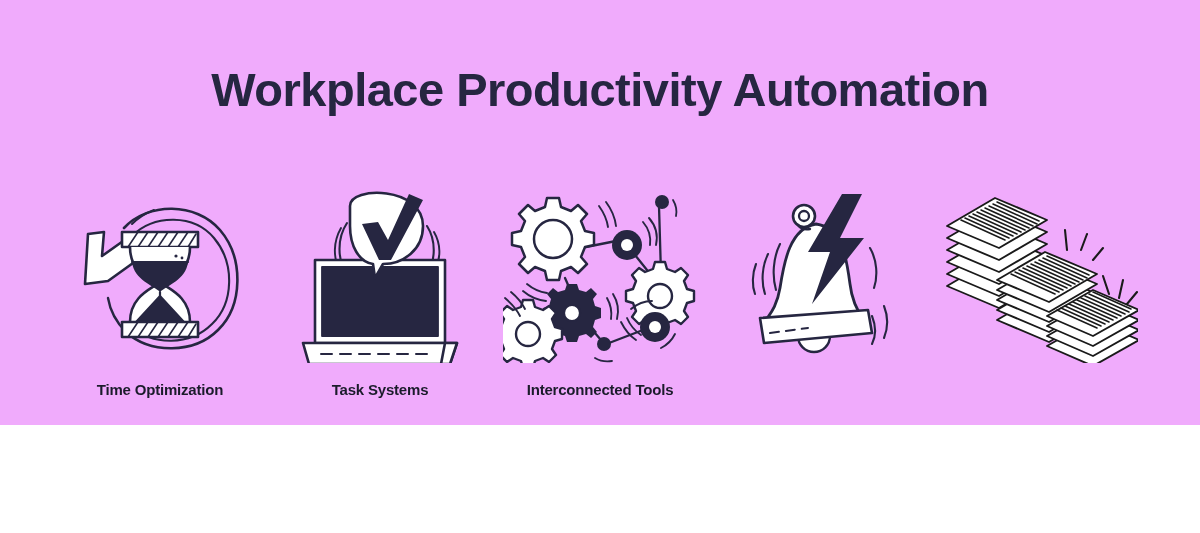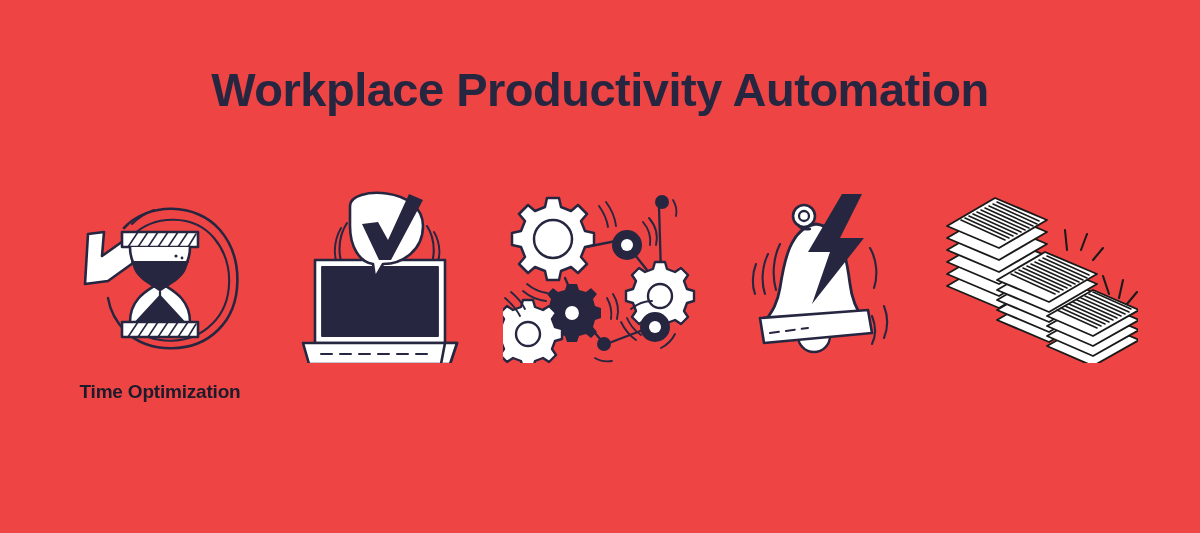--- a/index.html
+++ b/index.html
@@ -9,22 +9,22 @@
   }
   body {
     width: 1200px;
     height: 533px;
     font-family: "Liberation Sans", sans-serif;
     overflow: hidden;
   }
   .infographic {
     position: relative;
     width: 1200px;
-    height: 533px;
-    background: #ef4444;
+    height: 425px;
+    background: #f0abfc;
     box-sizing: border-box;
     padding-left: 21px;
   }
   .title {
     position: absolute;
     top: 62px;
     left: 0;
     width: 1200px;
     text-align: center;
     font-family: "Liberation Sans", sans-serif;
@@ -58,21 +58,21 @@
     display: flex;
     align-items: center;
     justify-content: center;
   }
   .icon-wrap svg {
     display: block;
   }
   .item-label {
     margin-top: 16px;
     font-family: "Liberation Sans", sans-serif;
-    font-size: 19px;
+    font-size: 15px;
     font-weight: bold;
     color: #1b1b2b;
     text-align: center;
     white-space: nowrap;
     letter-spacing: -0.2px;
   }
 </style>
 </head>
 <body>
 
@@ -155,20 +155,21 @@
 
           <g stroke-width="2" stroke-dasharray="11 8">
             <path d="M26 166 L140 166"></path>
           </g>
 
           <path d="M55 18 C55 -2, 128 -2, 128 38 C128 62, 108 76, 88 76 L80 90 L78 76 C64 74, 55 58, 55 38 Z" fill="#ffffff" stroke-width="2.6"></path>
 
           <path d="M67 36 L83 34 L93 52 L114 6 L128 12 L96 72 L84 72 Z" fill="#262641" stroke="none"></path>
         </svg>
       </div>
+      <div class="item-label">Task Systems</div>
     </div>
 
     <div class="item">
       <div class="icon-wrap">
         <svg width="195" height="175" viewBox="0 0 195 175" fill="none" stroke="#262641" stroke-width="2.4" stroke-linecap="round" stroke-linejoin="round">
 
           <g stroke-width="2.3">
             <path d="M78 60 L118 52"></path>
             <path d="M128 62 L152 92"></path>
             <path d="M156 18 L158 86"></path>
@@ -235,20 +236,21 @@
           <circle cx="159" cy="14" r="7" fill="#262641" stroke="none"></circle>
           <g stroke-width="1.8">
             <path d="M170 12 C173 17, 174 23, 173 28"></path>
           </g>
           <circle cx="101" cy="156" r="7" fill="#262641" stroke="none"></circle>
           <g stroke-width="1.8">
             <path d="M92 170 C97 173, 103 174, 109 173"></path>
           </g>
         </svg>
       </div>
+      <div class="item-label">Interconnected Tools</div>
     </div>
 
     <div class="item">
       <div class="icon-wrap">
         <svg width="165" height="175" viewBox="0 0 165 175" fill="none" stroke="#262641" stroke-width="2.6" stroke-linecap="round" stroke-linejoin="round">
 
           <g stroke-width="2.1">
             <path d="M30 66 C24 78, 23 94, 27 106"></path>
             <path d="M18 76 C14 86, 14 98, 17 106"></path>
             <path d="M42 56 C35 70, 34 88, 38 102"></path>

